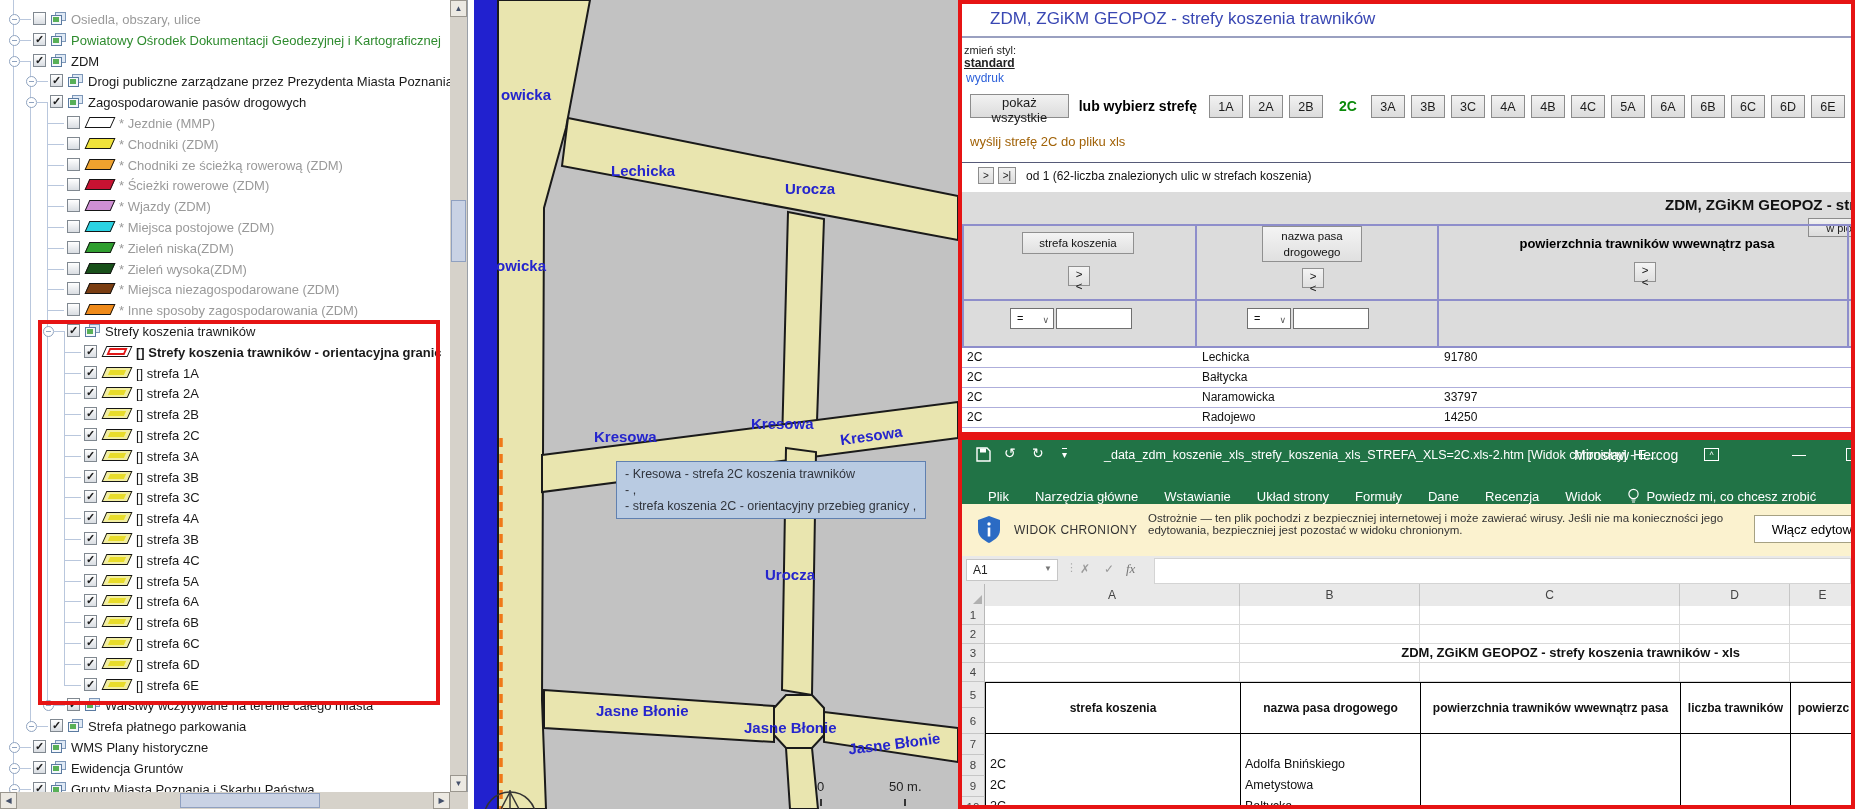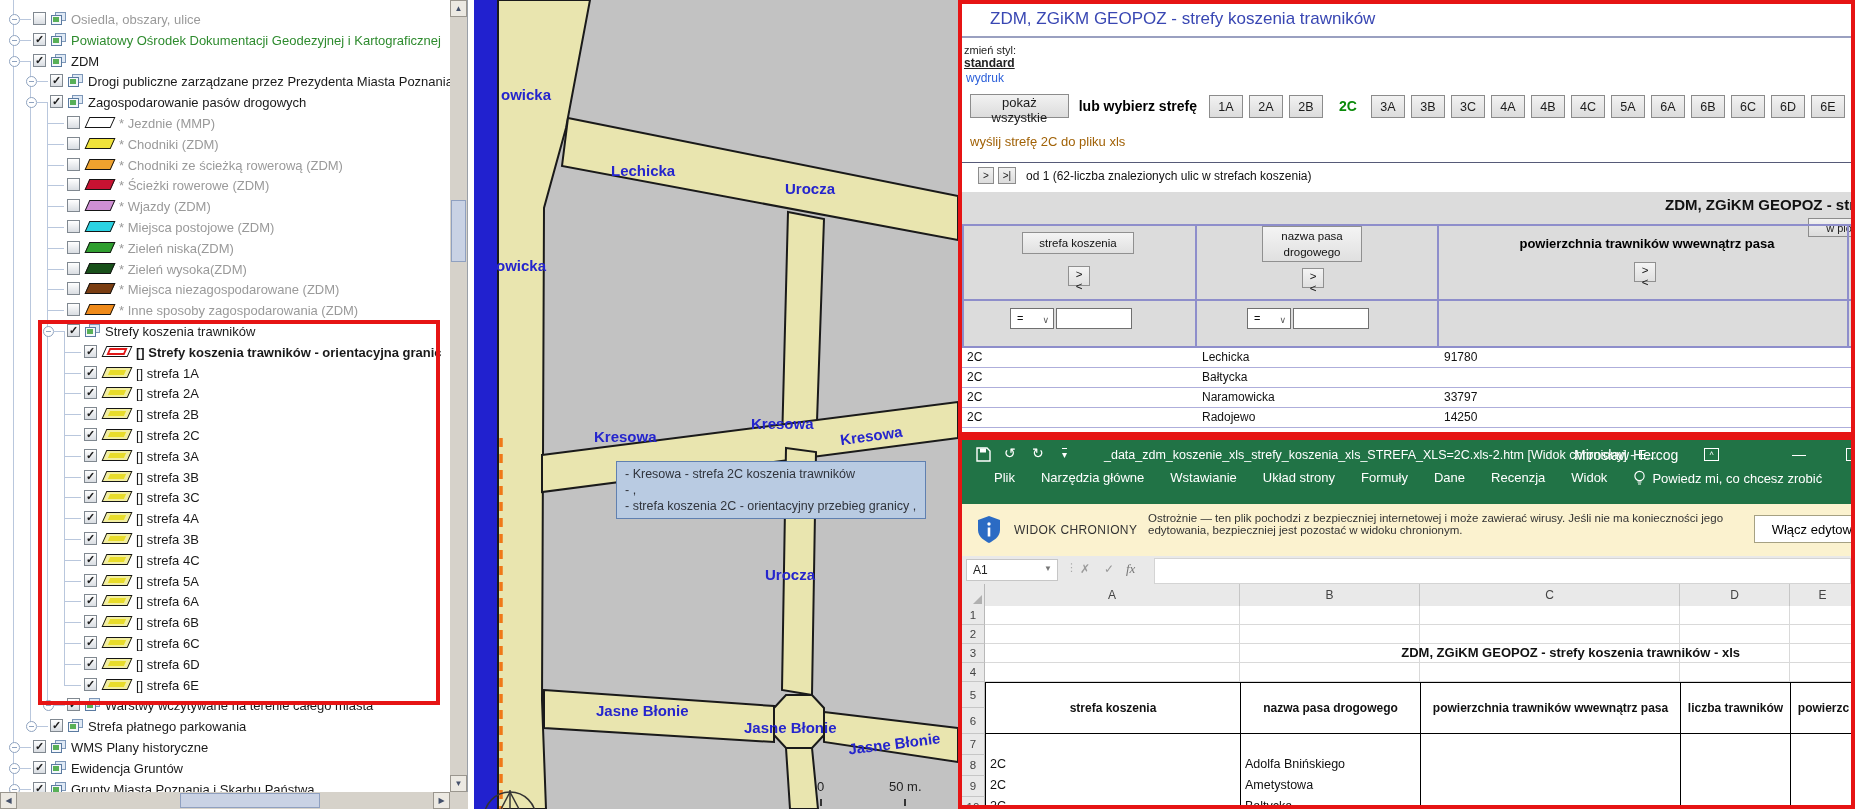--- a/index.html
+++ b/index.html
@@ -51,21 +51,21 @@
   .vpurple{position:absolute;top:220px;bottom:0;width:2px;background:#8e8ecb;}
   .hpurple{position:absolute;left:0;right:0;background:#8e8ecb;}
   .colbtn{position:absolute;background:linear-gradient(#f4f4f4,#e0e0e0);border:1px solid #909090;font-size:11.5px;text-align:center;color:#111;}
   .fsel{position:absolute;width:44px;height:21px;background:#fff;border:1px solid #707070;font-size:11px;line-height:19px;padding-left:6px;box-sizing:border-box;color:#111;}
   .fsel span.ch{position:absolute;right:4px;top:2px;color:#555;font-size:9px;}
   .finput{position:absolute;width:76px;height:21px;background:#fff;border:1px solid #707070;box-sizing:border-box;font-size:12px;padding:0 3px;font-family:"Liberation Sans",sans-serif;}
   .wrow{position:absolute;left:0;width:889px;height:19px;border-bottom:1px solid #aeaedb;background:#fff;font-size:12px;color:#111;}
   .wc{position:absolute;top:2px;white-space:nowrap;}
   
   #xl-titlebar{left:0;top:0;right:0;height:30px;background:#217346;color:#fff;}
-  #xl-tabs{left:0;top:30px;right:0;height:34px;background:#217346;color:#fff;display:flex;align-items:flex-start;padding-left:6px;}
+  #xl-tabs{left:0;top:30px;right:0;height:34px;background:#217346;color:#fff;display:flex;align-items:flex-end;}
   #xl-tabs .tab{font-size:13px;margin-left:26px;white-space:nowrap;}
   #xl-protect{left:0;top:64px;right:0;height:52px;background:#fbf2cf;border-bottom:1px solid #d8d0a8;}
   #xl-formula{left:0;top:116px;right:0;height:28px;background:#e9e9e9;border-bottom:1px solid #c9c9c9;}
   #xl-cols{left:0;top:144px;right:0;height:22px;background:#e9e9e9;border-bottom:1px solid #b8b8b8;}
   .xcol{position:absolute;top:0;height:22px;font-size:12px;color:#444;text-align:center;line-height:22px;border-right:1px solid #c6c6c6;box-sizing:border-box;}
   #xlg{left:0;top:166px;width:889px;height:199px;background:#fff;overflow:hidden;}
   .xl-rn{position:absolute;left:0;width:23px;background:#e9e9e9;border-right:1px solid #b8b8b8;border-bottom:1px solid #c6c6c6;box-sizing:border-box;font-size:11.5px;color:#444;text-align:center;display:flex;align-items:center;justify-content:center;}
   .xgl{position:absolute;background:#d9d9d9;}
   .xl-h{position:absolute;border:1px solid #000;box-sizing:border-box;font-weight:bold;font-size:12px;color:#111;display:flex;align-items:center;justify-content:center;text-align:center;line-height:13px;padding:0 4px;background:#fff;}
   .xl-c{position:absolute;border:1px solid #000;border-top:none;box-sizing:border-box;font-size:12.5px;color:#111;padding:2px 0 0 4px;background:#fff;white-space:nowrap;overflow:hidden;}

